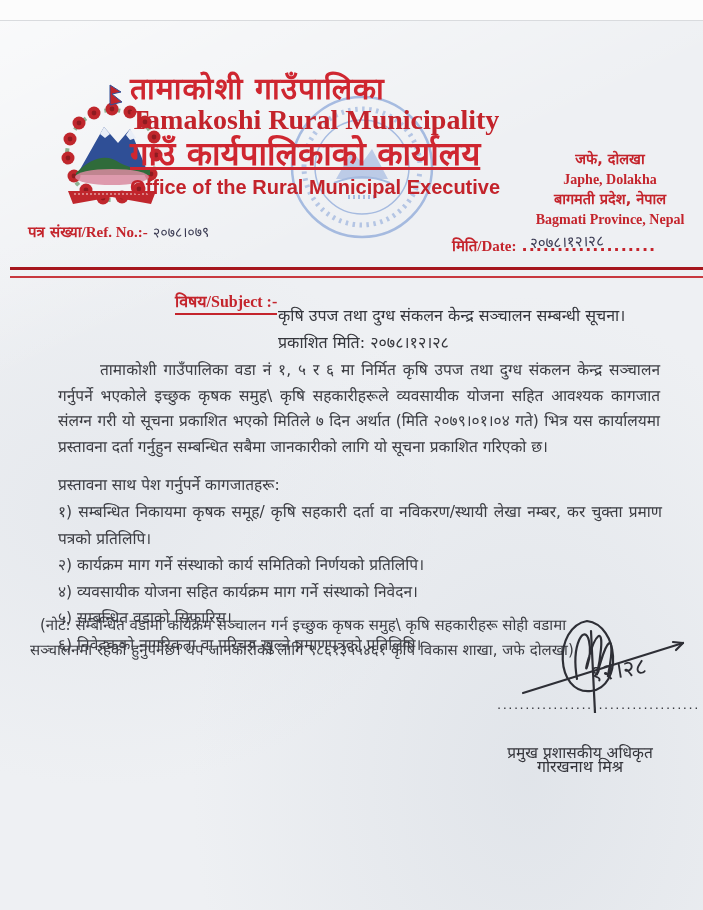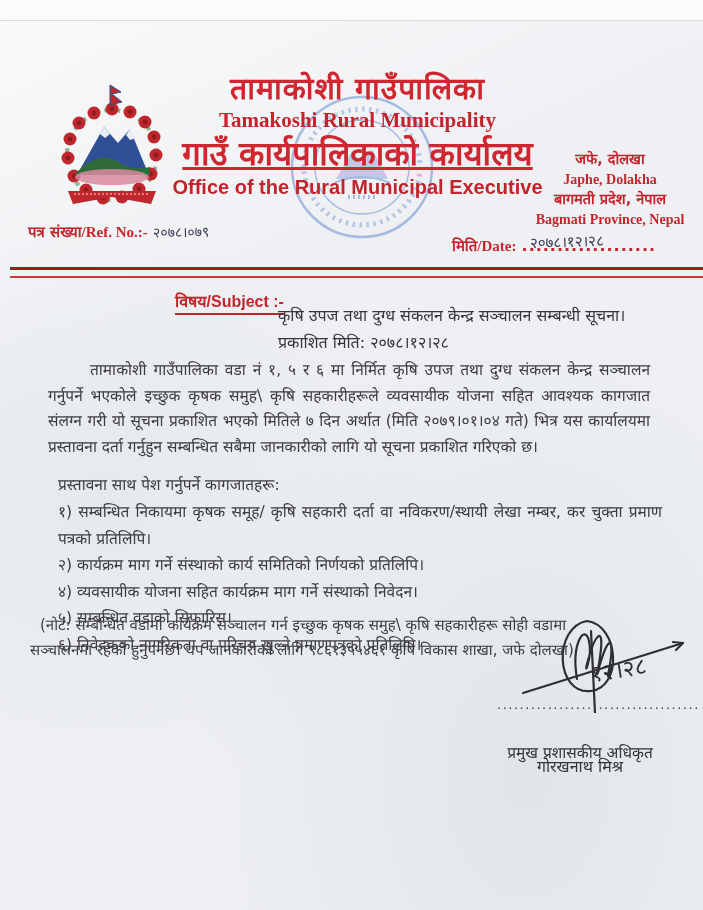--- a/index.html
+++ b/index.html
@@ -15,23 +15,23 @@
       linear-gradient(155deg, rgba(255,255,255,.65) 0%, rgba(255,255,255,0) 30%),
       radial-gradient(ellipse at 75% 85%, rgba(214,219,226,.55) 0%, rgba(214,219,226,0) 45%),
       radial-gradient(ellipse at 15% 55%, rgba(221,225,231,.5) 0%, rgba(221,225,231,0) 40%),
       #eef0f3;
     border-top:1px solid #d9dbde;
   }
   .scan-edge{position:absolute;left:0;top:0;width:703px;height:20px;background:#fcfcfc;}
   .abs{position:absolute;}
 
   
-  .hdr-center{left:130px;top:50px;width:455px;text-align:center;}
+  .hdr-center{left:130px;top:50px;width:455px;}
   .t-np1{font-size:30px;font-weight:bold;color:#cf2630;letter-spacing:1px;line-height:36px;}
-  .t-en1{font-family:"Liberation Serif",serif;font-size:21px;font-weight:bold;color:#c3232b;line-height:26px;}
+  .t-en1{font-family:"Liberation Serif",serif;font-size:28px;font-weight:bold;color:#c3232b;line-height:26px;}
   .t-np2{font-size:33px;font-weight:bold;color:#cf2630;line-height:42px;text-decoration:underline;}
   .t-en2{font-family:Liberation Sans, sans-serif;font-size:20px;font-weight:bold;color:#c3232b;line-height:24px;}
   .addr{left:518px;top:128px;width:184px;text-align:center;color:#c4242c;}
   .addr .np{font-size:14.5px;font-weight:bold;line-height:21px;}
   .addr .en{font-family:"Liberation Serif",serif;font-size:14px;font-weight:bold;line-height:19px;}
 
   
   .meta-label{font-size:15px;font-weight:bold;color:#c4242c;}
   .meta-label .latin{font-family:"Liberation Serif",serif;}
   .hand{font-family:"DejaVu Sans",sans-serif;color:#3a3a52;}
@@ -41,26 +41,26 @@
   .ref-val{display:inline-block;font-size:14px;transform:rotate(-1deg);margin-left:0;}
   .date-dots{color:#c4242c;font-weight:bold;letter-spacing:1px;}
   .date-val{position:absolute;left:78px;top:-4px;font-size:15px;transform:rotate(-2deg);}
 
   .rule{left:10px;top:246px;width:693px;height:6px;
     border-top:3px solid #a6161d;border-bottom:2px solid #c8393f;}
 
   
   .subj-label{left:175px;top:269px;font-size:16px;font-weight:bold;color:#c4242c;
     border-bottom:2px solid #c4242c;padding-bottom:1px;}
-  .subj-label .latin{font-family:Liberation Sans, sans-serif;}
+  .subj-label .latin{font-family:Liberation Serif, serif;}
   .subj-lines{left:278px;top:281px;width:400px;color:#35363c;font-size:16px;line-height:27px;}
 
   
   .ink{color:#3b3c42;}
-  .body-par{left:48px;top:337px;width:602px;font-size:15.5px;line-height:25.5px;
+  .body-par{left:58px;top:337px;width:602px;font-size:15.5px;line-height:25.5px;
     text-align:justify;text-indent:42px;}
   .chk-head{left:58px;top:452px;font-size:15.5px;}
   .chk-items{left:58px;top:478px;width:604px;font-size:15.5px;line-height:26.5px;text-align:justify;}
   .note{left:30px;top:592px;width:600px;font-size:15px;line-height:25px;text-indent:10px;}
 
   
   .sig-svg{left:515px;top:592px;}
   .sig-num{left:590px;top:632px;font-size:23px;color:#2e2f36;transform:rotate(-9deg);font-weight:500;}
   .sig-dots{left:497px;top:676px;width:195px;text-align:center;font-size:13px;letter-spacing:1.5px;color:#3b3c42;}
   .sig-name{left:470px;top:694px;width:220px;text-align:center;font-size:16px;color:#34353b;margin-top:40px;}

